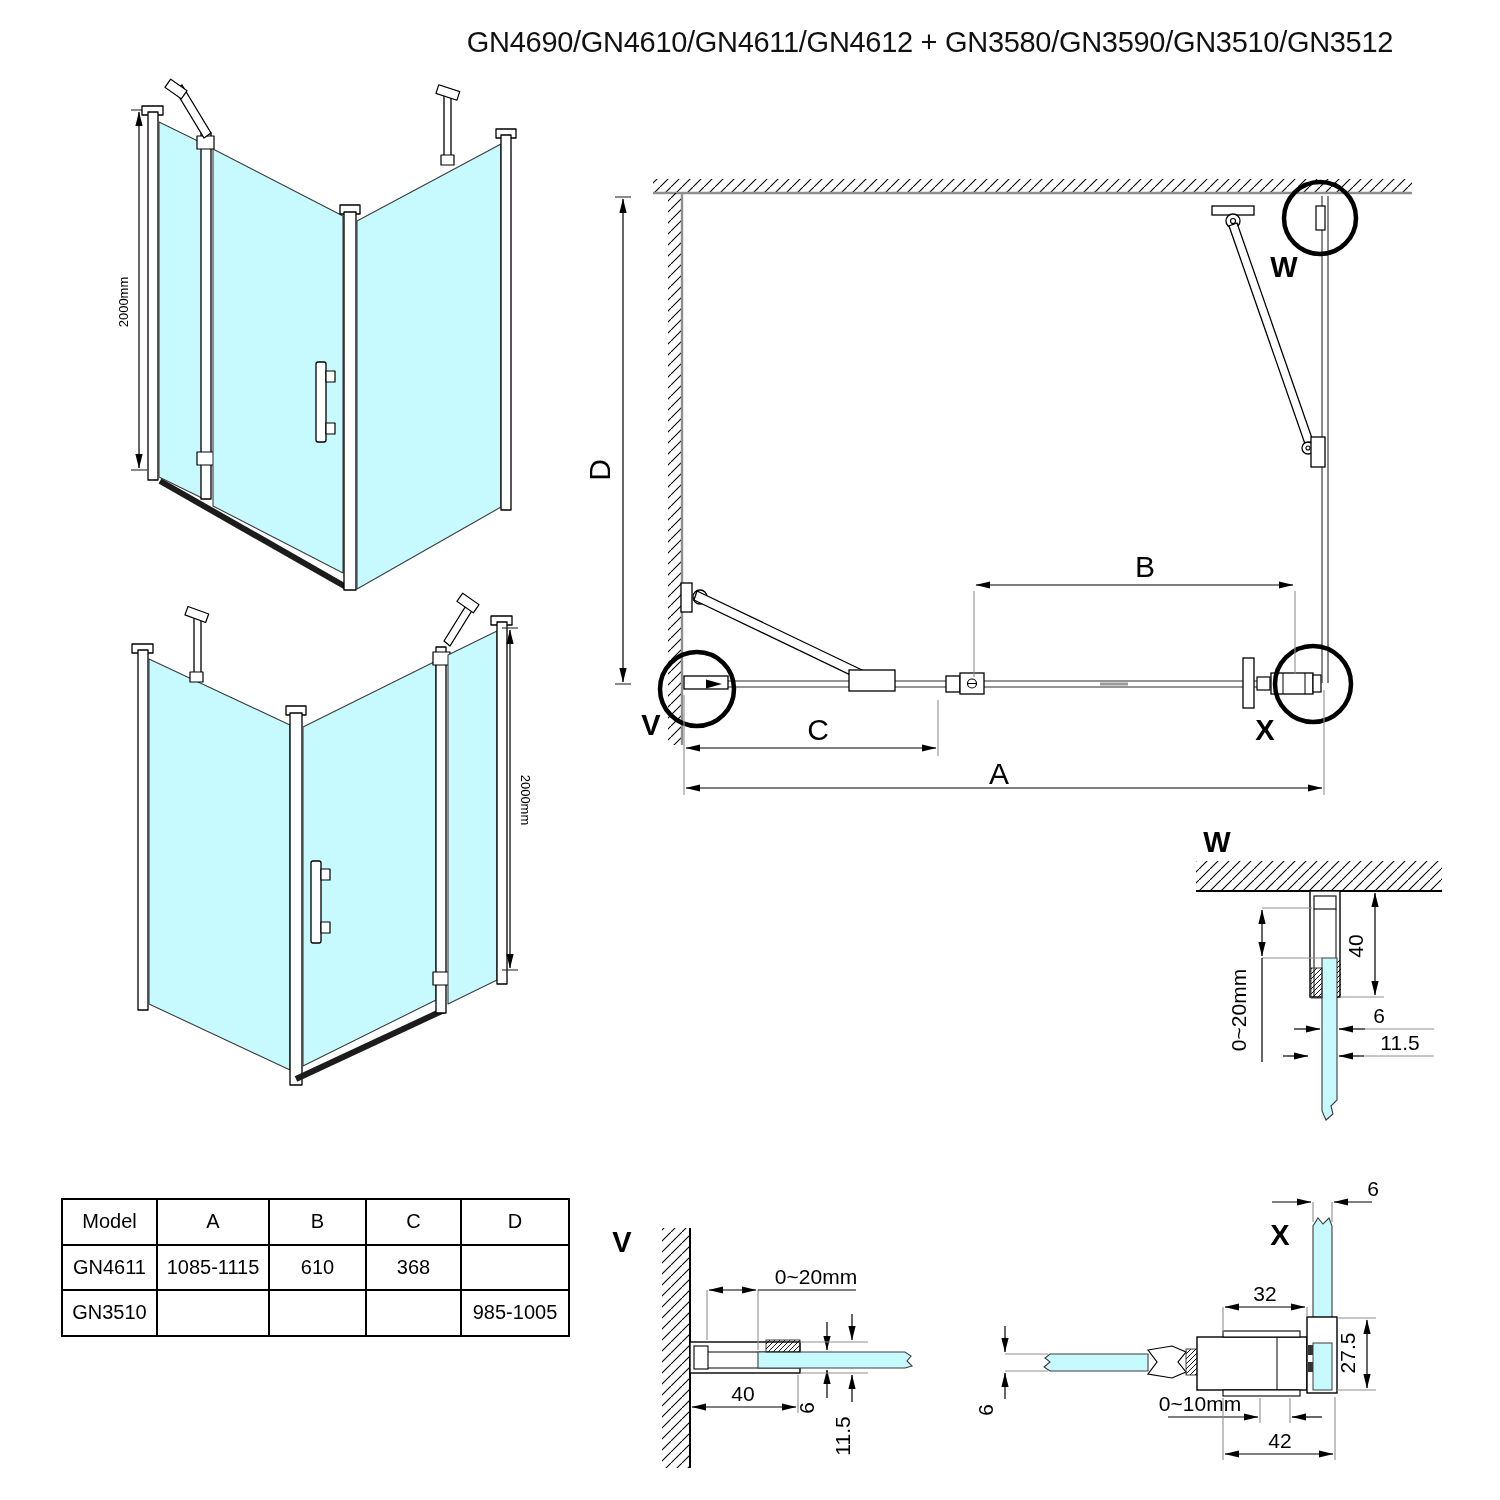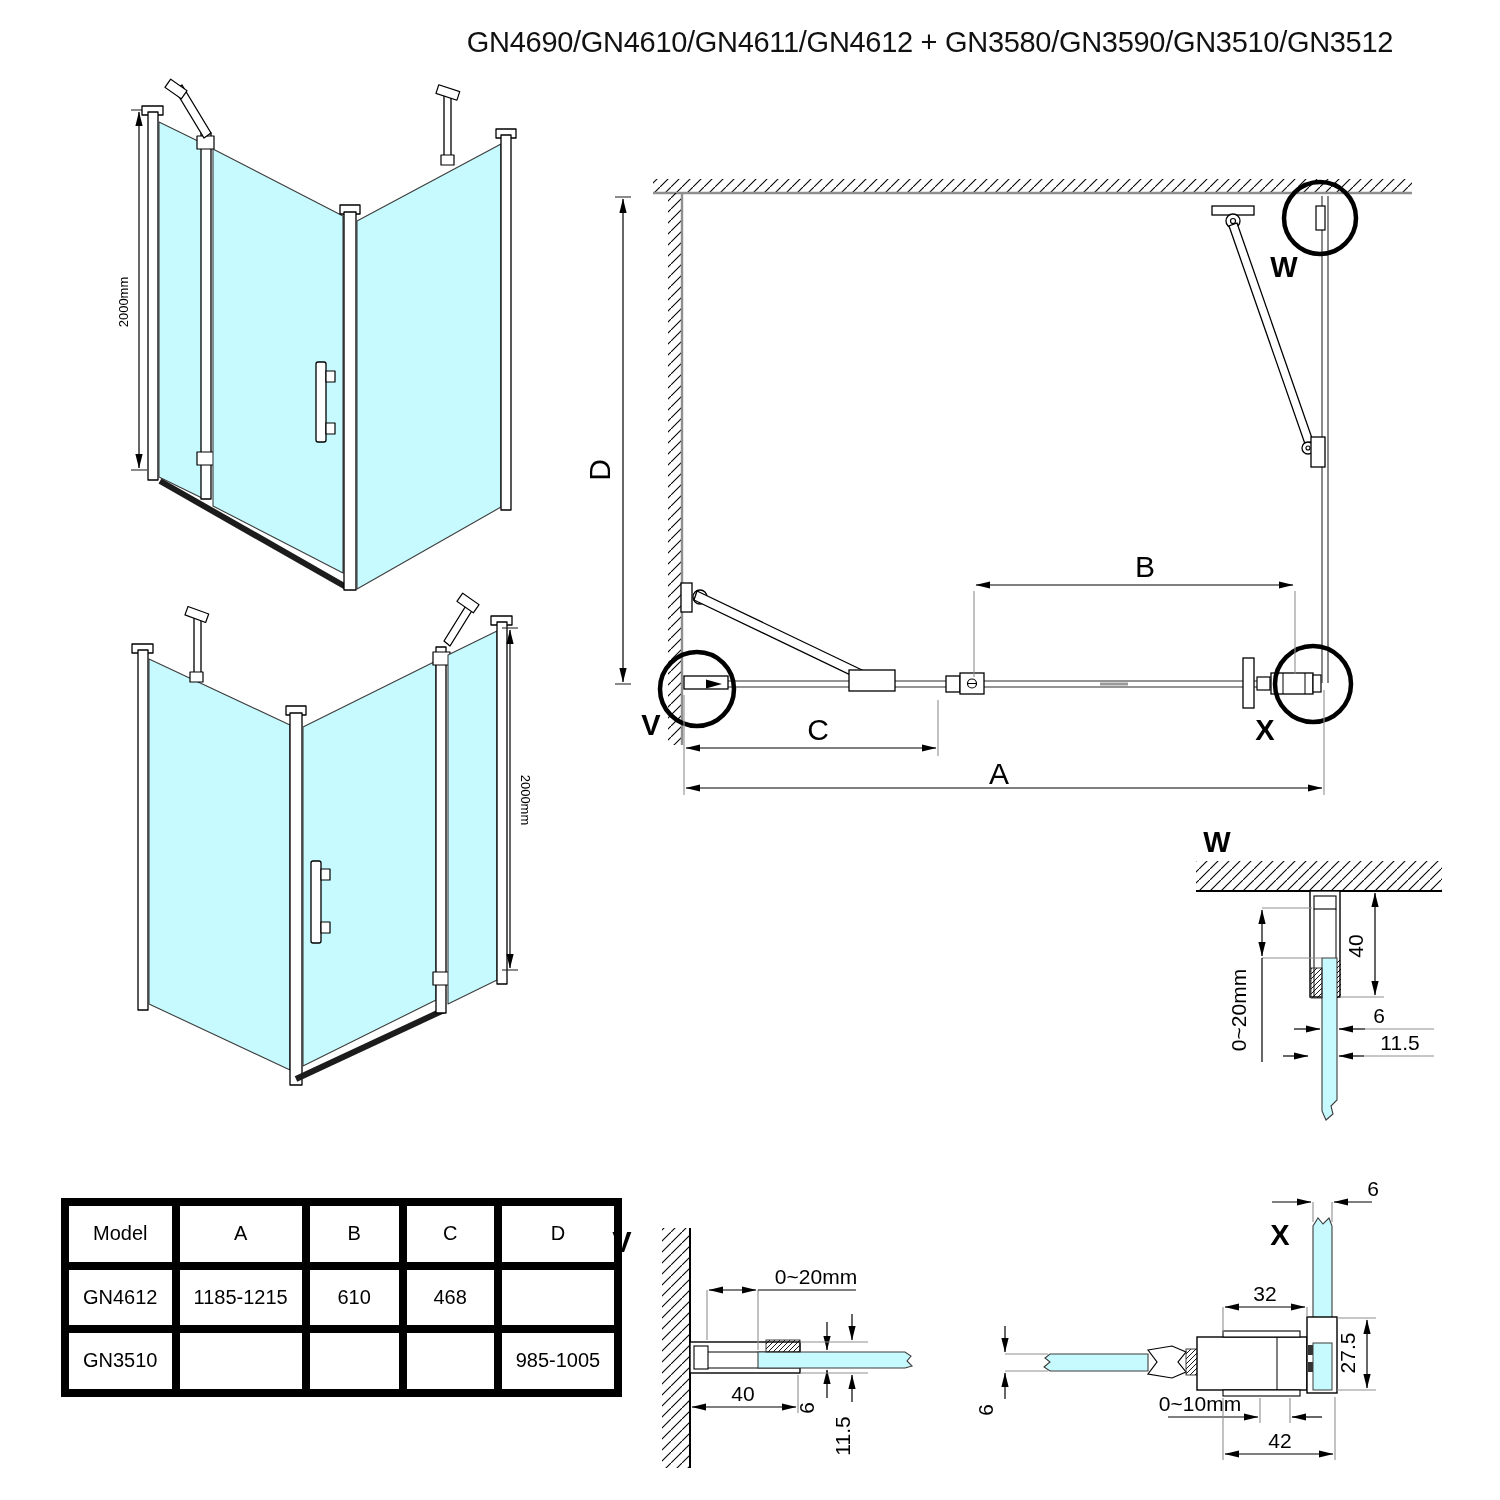--- a/index.html
+++ b/index.html
@@ -7,22 +7,22 @@
   .stage{position:relative;width:1500px;height:1500px;background:#fff;overflow:hidden;}
   .title{position:absolute;left:360px;top:26px;width:1140px;text-align:center;
          font-size:29px;color:#111;letter-spacing:-0.3px;white-space:nowrap;}
   svg{position:absolute;left:0;top:0;}
   svg text{font-family:"Liberation Sans",sans-serif;fill:#000;}
   .lbl{font-size:30px;}
   .lblB{font-size:29px;font-weight:700;}
   .dimtxt{font-size:21px;}
   .dimtxtS{font-size:13px;}
   table.spec{position:absolute;left:61px;top:1198px;border-collapse:collapse;table-layout:fixed;}
-  .spec th,.spec td{border:8px solid #000000;font-size:20px;font-weight:400;text-align:center;
-        padding:14px;height:27.5px;line-height:27px;color:#000;overflow:hidden;white-space:nowrap;margin-left:12px;}
+  .spec th,.spec td{border:2px solid #000000;font-size:20px;font-weight:400;text-align:center;
+        padding:8px;height:27.5px;line-height:27px;color:#000;overflow:hidden;white-space:nowrap;margin-left:12px;}
 </style>
 </head>
 <body>
 
 <div class="stage">
 
   <div class="title">GN4690/GN4610/GN4611/GN4612 + GN3580/GN3590/GN3510/GN3512</div>
 
   <svg width="1500" height="1500" viewBox="0 0 1500 1500">
     <defs>
@@ -326,24 +326,24 @@
       <tr>
         <th>Model</th>
         <th>A</th>
         <th>B</th>
         <th>C</th>
         <th>D</th>
       </tr>
     </thead>
     <tbody>
       <tr>
-        <td>GN4612</td>
-        <td>1185-1215</td>
+        <td>GN4611</td>
+        <td>1085-1115</td>
         <td>610</td>
-        <td>468</td>
+        <td>368</td>
         <td></td>
       </tr>
       <tr>
         <td>GN3510</td>
         <td></td>
         <td></td>
         <td></td>
         <td>985-1005</td>
       </tr>
     </tbody>

